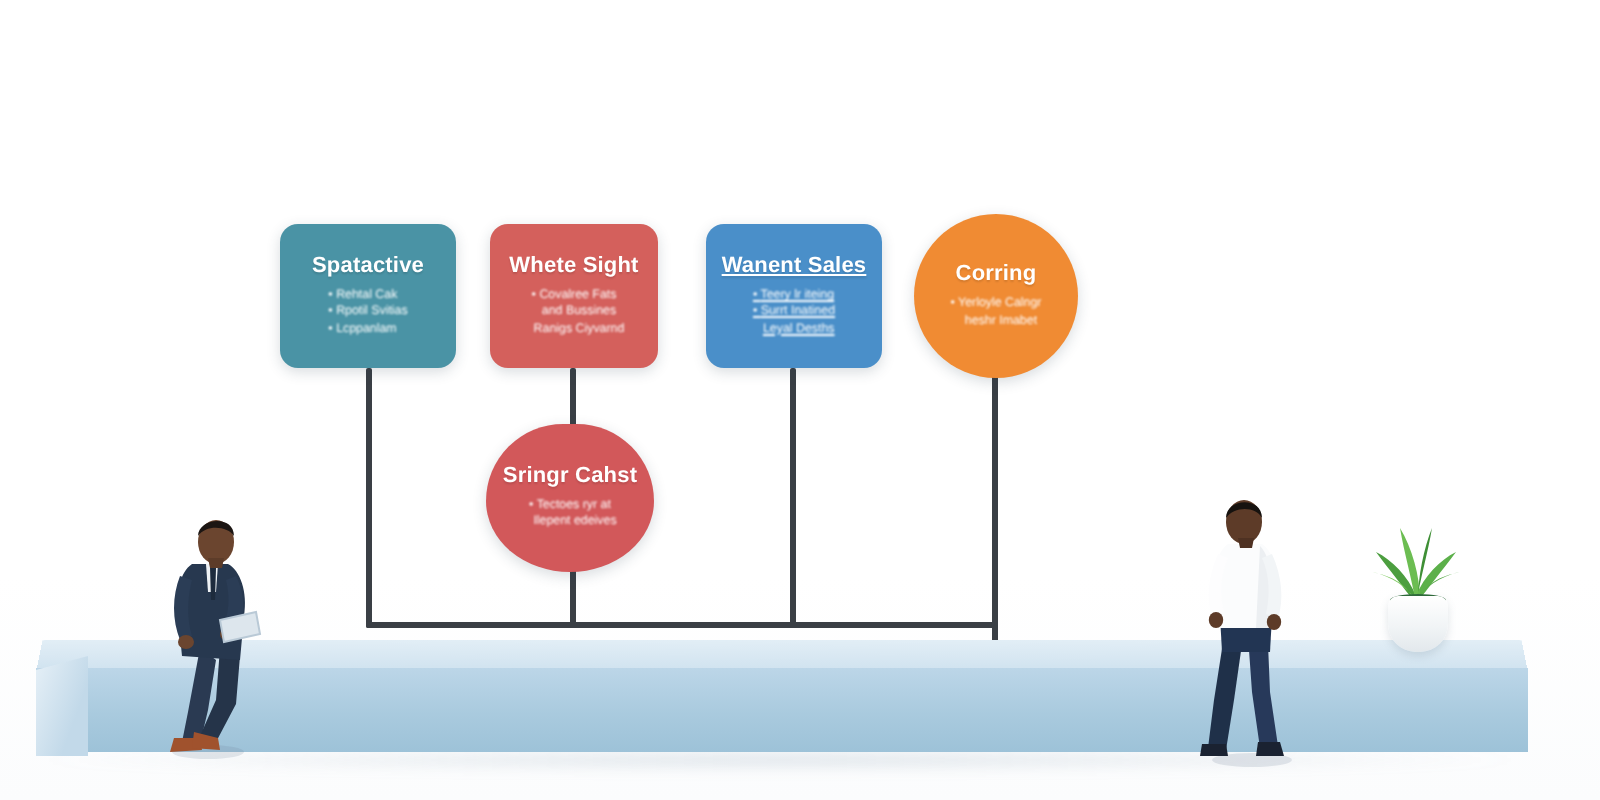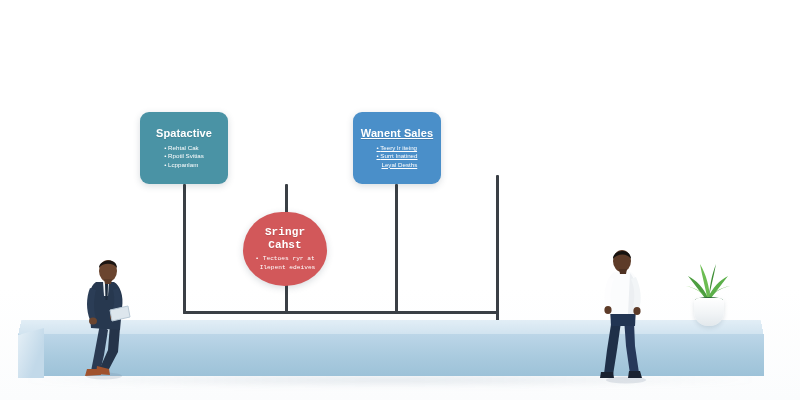--- a/index.html
+++ b/index.html
@@ -194,32 +194,47 @@
 
   <div class="node node-card" style="left:140px; top:112px; width:88px; height:72px; background:#4a93a5;">
     <div class="node-title">Spatactive</div>
     <ul class="bullets">
       <li class="dash">Rehtal Cak</li>
       <li class="dash">Rpotil Svitias</li>
       <li class="dash">Lcppanlam</li>
     </ul>
   </div>
 
+  <div class="node node-card" style="left:245px; top:112px; width:84px; height:72px; background:#d4605c;">
+    <div class="node-title">Whete Sight</div>
+    <ul class="bullets centered">
+      <li class="dash">Covalree Fats</li>
+      <li class="cont">and Bussines</li>
+      <li class="cont">Ranigs Ciyvarnd</li>
+    </ul>
+  </div>
 
   <div class="node node-card" style="left:353px; top:112px; width:88px; height:72px; background:#4a8fc9;text-decoration:underline;">
     <div class="node-title">Wanent Sales</div>
     <ul class="bullets">
       <li class="dash">Teery lr iteing</li>
       <li class="dash">Surrt Inatined</li>
       <li class="cont">Leyal Desths</li>
     </ul>
   </div>
 
-
-  <div class="node node-blob" style="left:243px; top:212px; width:84px; height:74px; background:#d2585a;font-family:Liberation Mono, monospace;">
+  <div class="node node-circle" style="left:457px; top:107px; width:82px; height:82px; background:#f08b33;">
+    <div class="node-title">Corring</div>
+    <ul class="bullets centered">
+      <li class="dash">Yerloyle Calngr</li>
+      <li class="cont">heshr Imabet</li>
+    </ul>
+  </div>
+
+  <div class="node node-blob" style="left:243px; top:212px; width:84px; height:74px; background:#d2585a;">
     <div class="node-title two-line">Sringr Cahst</div>
     <ul class="bullets centered">
       <li class="dash">Tectoes ryr at</li>
       <li class="cont">Ilepent edeives</li>
     </ul>
   </div>
 
   <svg class="person" style="left:70px; top:252px;" width="80" height="128" viewBox="0 0 80 128">
     <g>
       <ellipse cx="34" cy="124" rx="18" ry="3.5" fill="rgba(110,130,150,0.18)"></ellipse>

